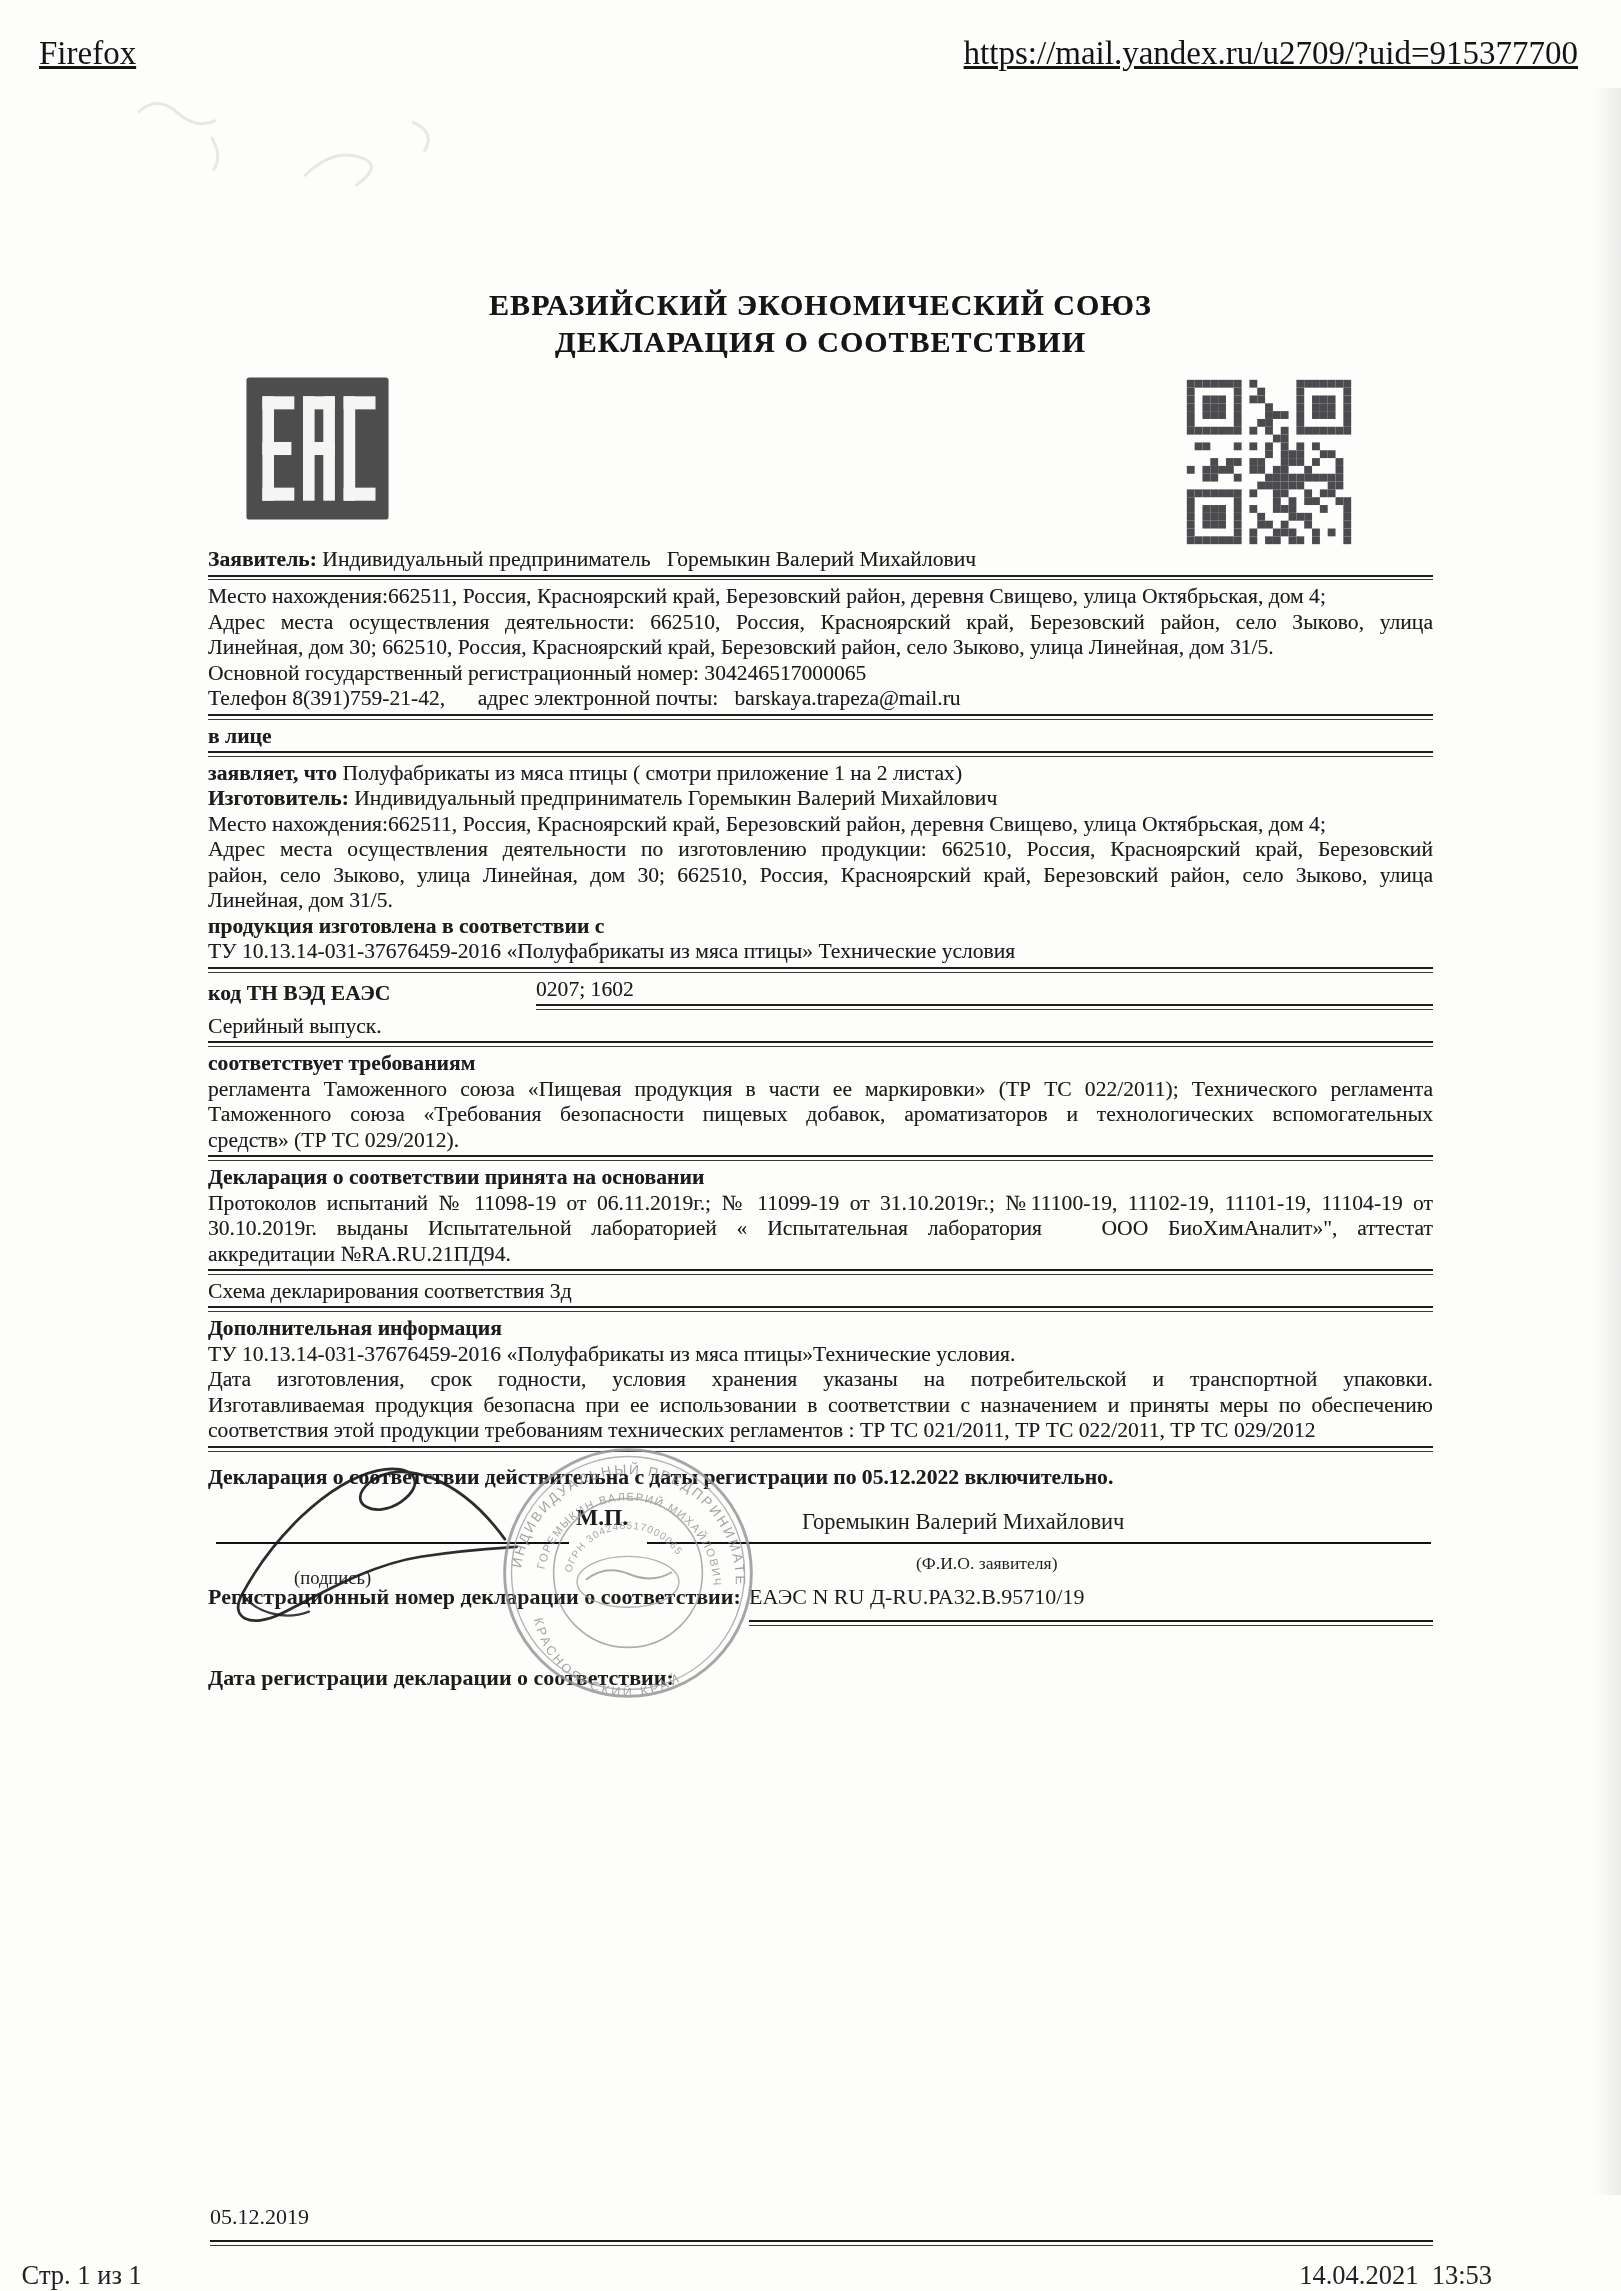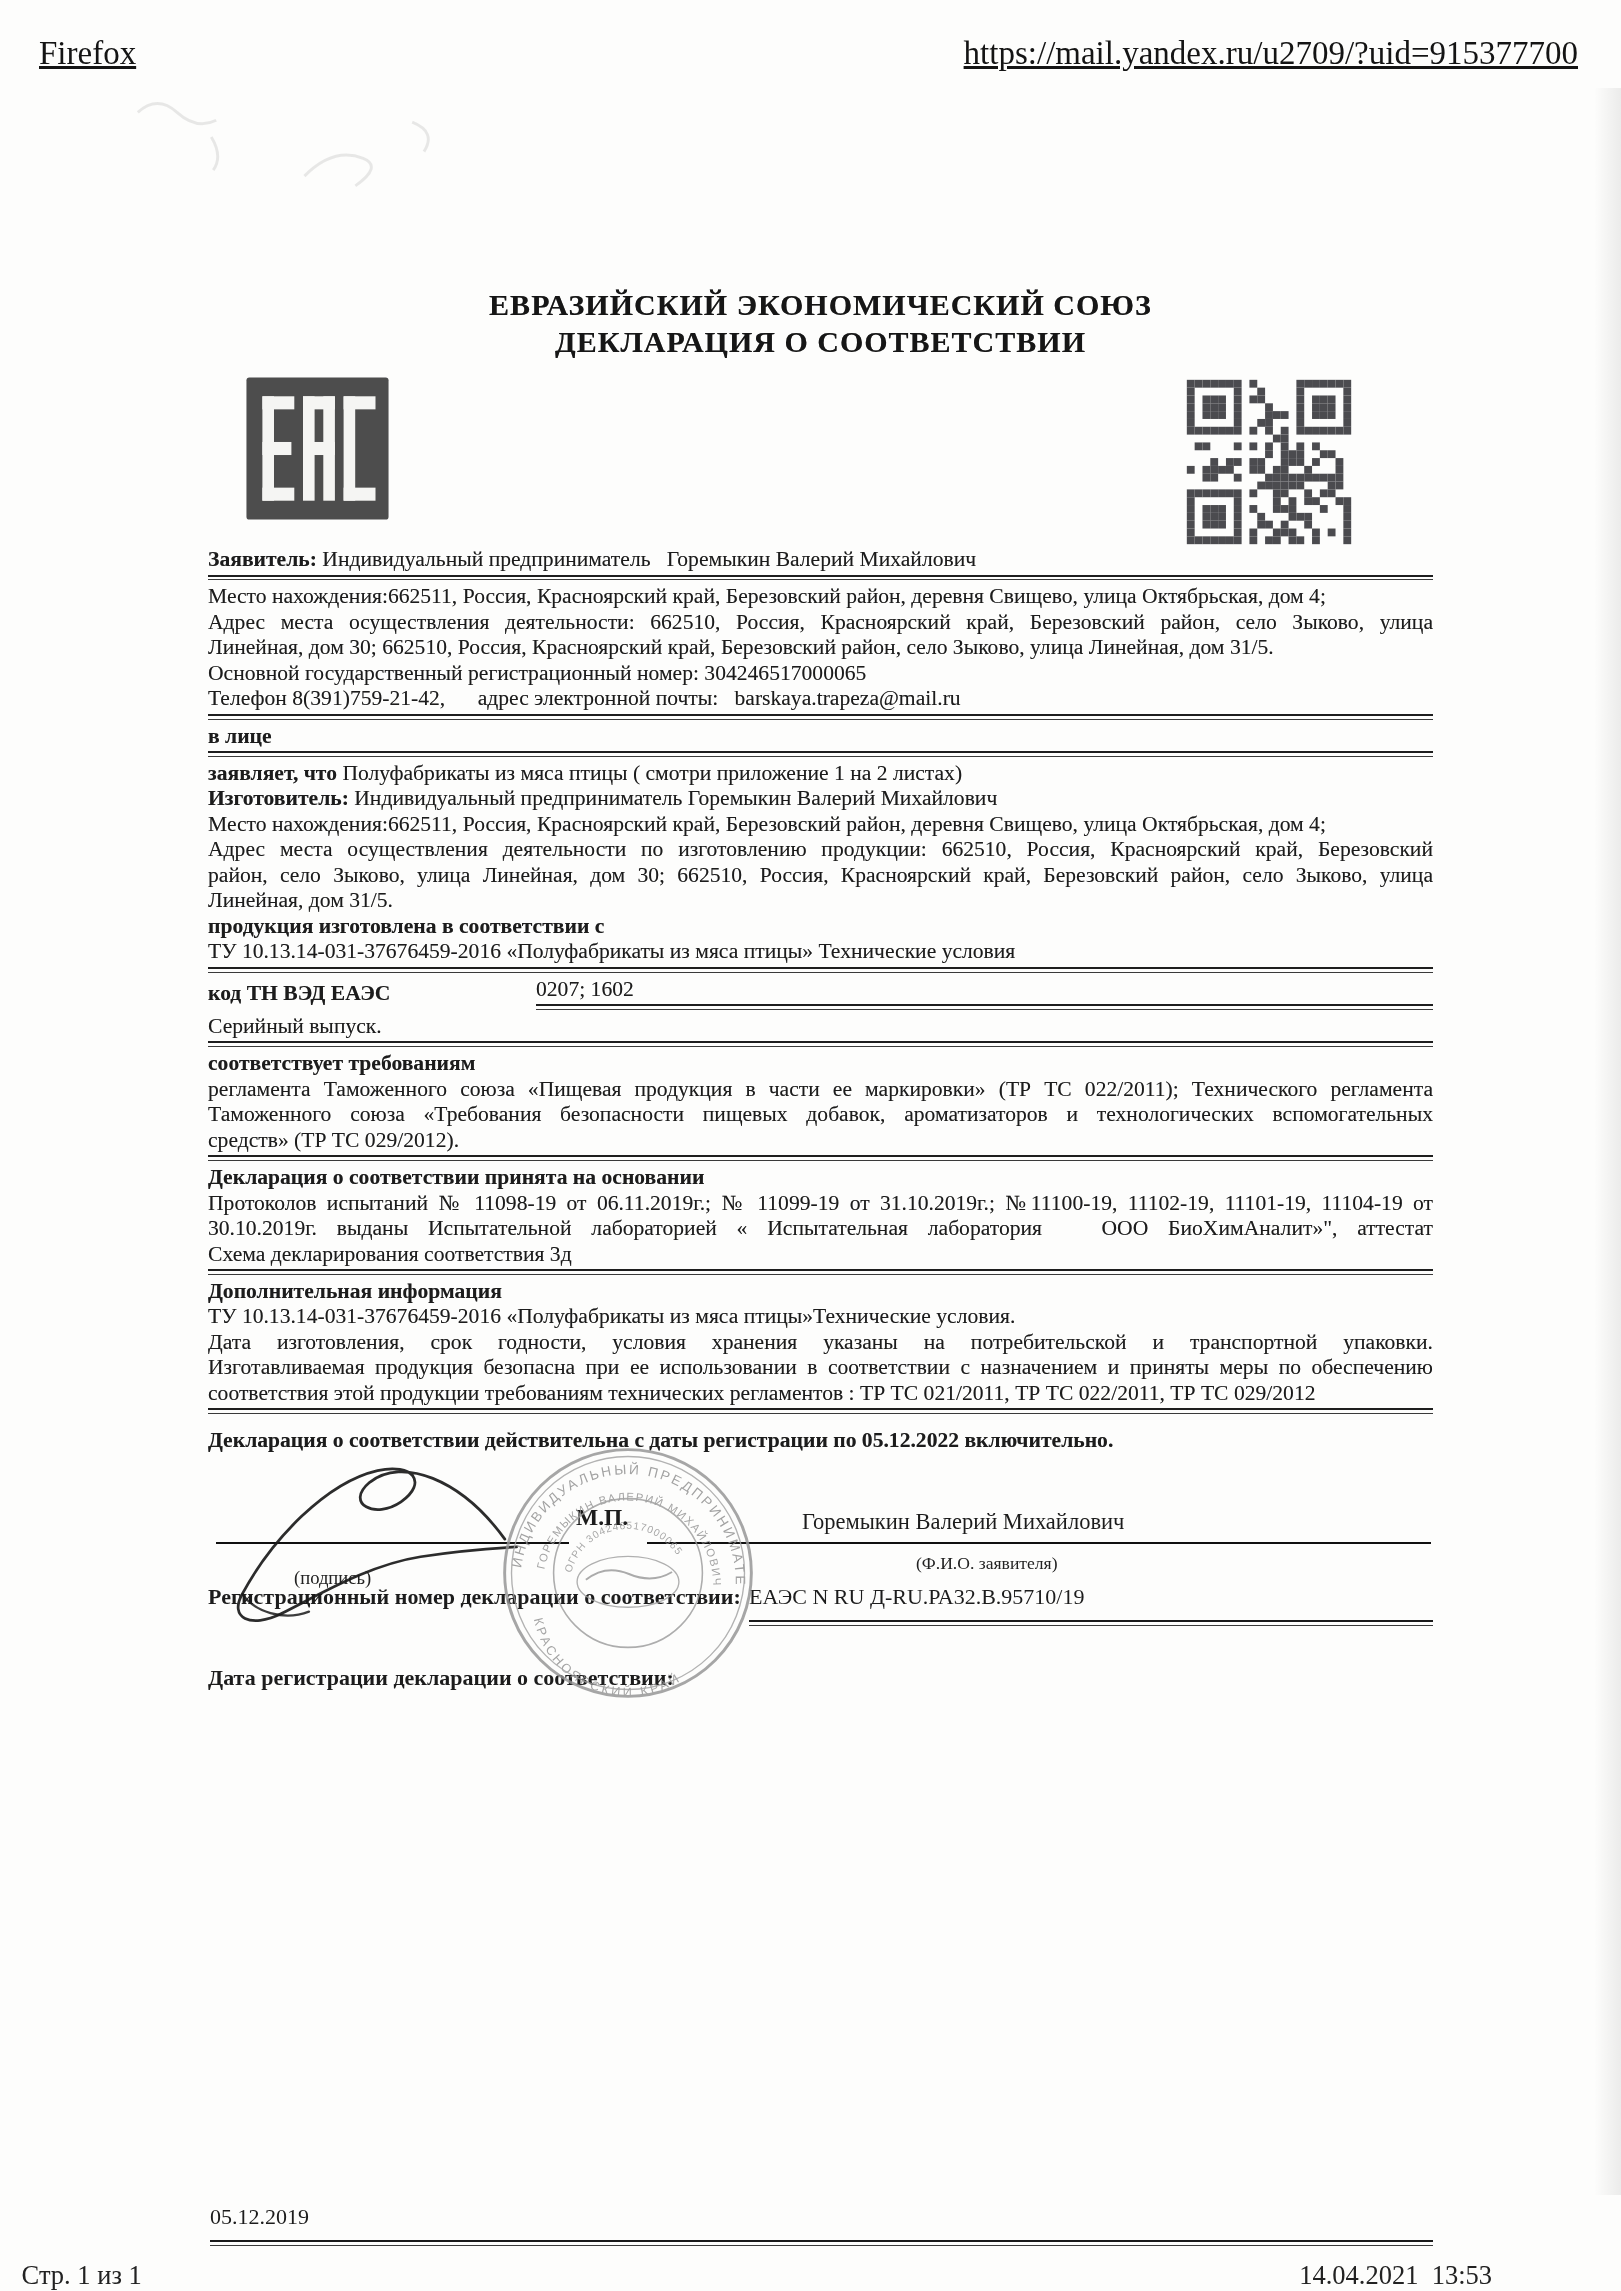--- a/index.html
+++ b/index.html
@@ -322,20 +322,21 @@
       <span class="v">0207; 1602</span>
     </div>
     <div class="line u-double"><span>Серийный выпуск.</span></div>
     <div class="line"><b>соответствует требованиям</b></div>
     <div class="line j"><span>регламента Таможенного союза «Пищевая продукция в части ее маркировки» (ТР ТС 022/2011); Технического регламента</span></div>
     <div class="line j"><span>Таможенного союза «Требования безопасности пищевых добавок, ароматизаторов и технологических вспомогательных</span></div>
     <div class="line u-double"><span>средств» (ТР ТС 029/2012).</span></div>
     <div class="line"><b>Декларация о соответствии принята на основании</b></div>
     <div class="line j"><span>Протоколов испытаний № 11098-19 от 06.11.2019г.; № 11099-19 от 31.10.2019г.; №11100-19, 11102-19, 11101-19, 11104-19 от</span></div>
     <div class="line j"><span>30.10.2019г. выданы Испытательной лабораторией « Испытательная лаборатория&nbsp;&nbsp; ООО БиоХимАналит»", аттестат</span></div>
+    <div class="line u-double"><span>аккредитации №RA.RU.21ПД94.</span></div>
     <div class="line u-double"><span>Схема декларирования соответствия 3д</span></div>
     <div class="line"><b>Дополнительная информация</b></div>
     <div class="line"><span>ТУ 10.13.14-031-37676459-2016 «Полуфабрикаты из мяса птицы»Технические условия.</span></div>
     <div class="line j"><span>Дата изготовления, срок годности, условия хранения указаны на потребительской и транспортной упаковки.</span></div>
     <div class="line j"><span>Изготавливаемая продукция безопасна при ее использовании в соответствии с назначением и приняты меры по обеспечению</span></div>
     <div class="line u-double"><span>соответствия этой продукции требованиям технических регламентов : ТР ТС 021/2011, ТР ТС 022/2011, ТР ТС 029/2012</span></div>
     <div class="line gap"><b>Декларация о соответствии действительна с даты регистрации по 05.12.2022 включительно.</b></div>
   </div>
 
 <div class="sig-line" style="left:216px;top:1542px;width:353px;"></div>

